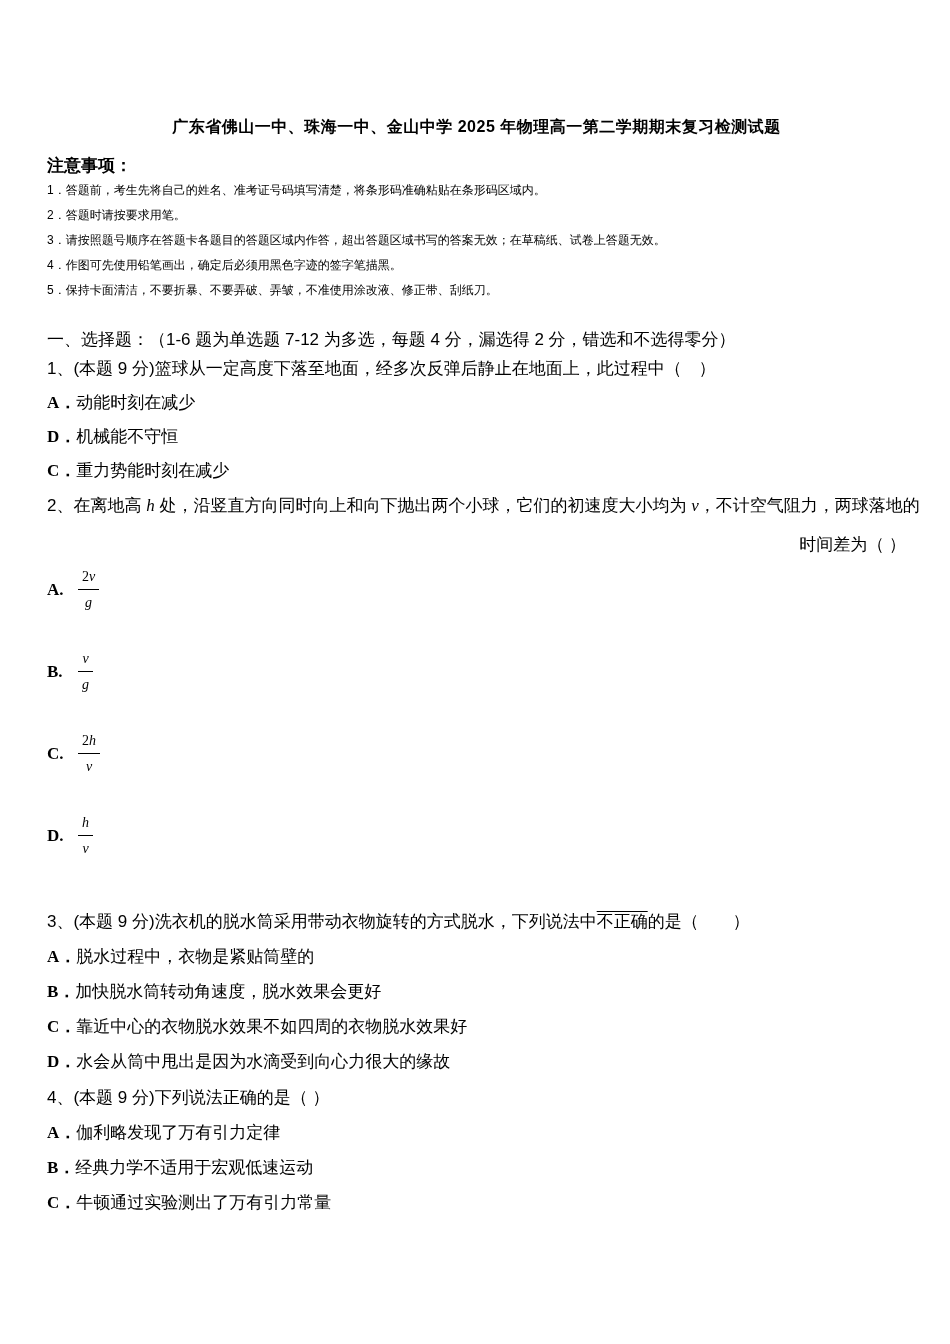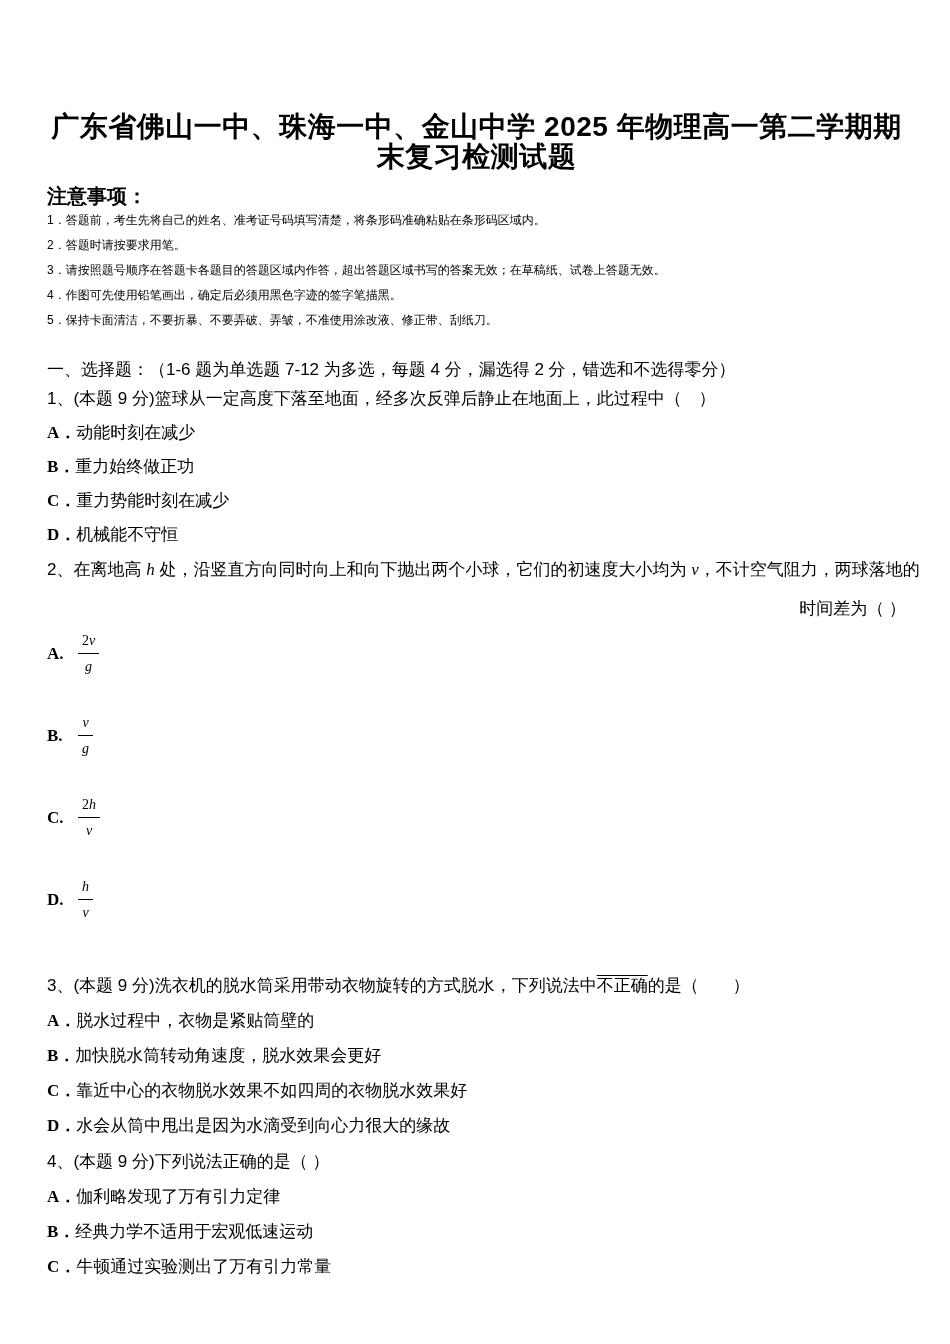--- a/index.html
+++ b/index.html
@@ -8,26 +8,26 @@
     width: 950px; height: 1344px;
     background: #ffffff; color: #000000;
     font-family: "Liberation Sans", "DejaVu Sans", sans-serif;
   }
   .page {
     width: 950px; height: 1344px;
     padding: 112px 44px 0 47px;
     overflow: hidden;
   }
   .title {
-    font-size: 28px; line-height: 30px; font-weight: 700;
+    font-size: 16px; line-height: 30px; font-weight: 700;
     text-align: center; letter-spacing: 0.5px;
   }
   .notice-heading {
     margin-top: 12px;
-    font-size: 20px; line-height: 24px; font-weight: 700;
+    font-size: 17px; line-height: 24px; font-weight: 700;
   }
   .notice-item {
     font-size: 12px; line-height: 25px; white-space: nowrap;
   }
   .section-header {
     margin-top: 26px;
     font-size: 17px; line-height: 22px;
   }
   .stem { font-size: 17px; line-height: 22px; white-space: nowrap; }
   .q1-stem { margin-top: 7px; }
@@ -78,23 +78,22 @@
     <div class="notice-item">3．请按照题号顺序在答题卡各题目的答题区域内作答，超出答题区域书写的答案无效；在草稿纸、试卷上答题无效。</div>
     <div class="notice-item">4．作图可先使用铅笔画出，确定后必须用黑色字迹的签字笔描黑。</div>
     <div class="notice-item">5．保持卡面清洁，不要折暴、不要弄破、弄皱，不准使用涂改液、修正带、刮纸刀。</div>
   </div>
 
   <div class="section-header">一、选择题：（1-6 题为单选题 7-12 为多选，每题 4 分，漏选得 2 分，错选和不选得零分）</div>
 
   <div class="question q1">
     <div class="stem q1-stem">1、(本题 9 分)篮球从一定高度下落至地面，经多次反弹后静止在地面上，此过程中（　）</div>
     <div class="option"><span class="opt-label">A．</span><span class="opt-text">动能时刻在减少</span></div>
-    <div class="option"><span class="opt-label">B．</span><span class="opt-text">重力始终做正功</span></div>
+    <div class="option"><span class="opt-label">D．</span><span class="opt-text">机械能不守恒</span></div>
     <div class="option"><span class="opt-label">C．</span><span class="opt-text">重力势能时刻在减少</span></div>
-    <div class="option"><span class="opt-label">D．</span><span class="opt-text">机械能不守恒</span></div>
   </div>
 
   <div class="question q2">
     <div class="stem q2-stem-line1"><span>2、在离地高 </span><span class="var">h</span><span> 处，沿竖直方向同时向上和向下抛出两个小球，它们的初速度大小均为 </span><span class="var">v</span><span>，不计空气阻力，两球落地的</span></div>
     <div class="stem q2-stem-line2">时间差为（ ）</div>
 
     <div class="frac-row first">
       <span class="frac-label">A.</span>
       <span class="frac">
         <span class="num"><span>2</span><span class="var">v</span></span>

